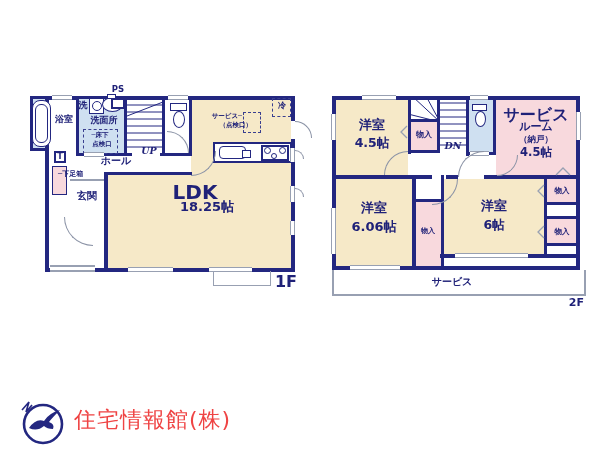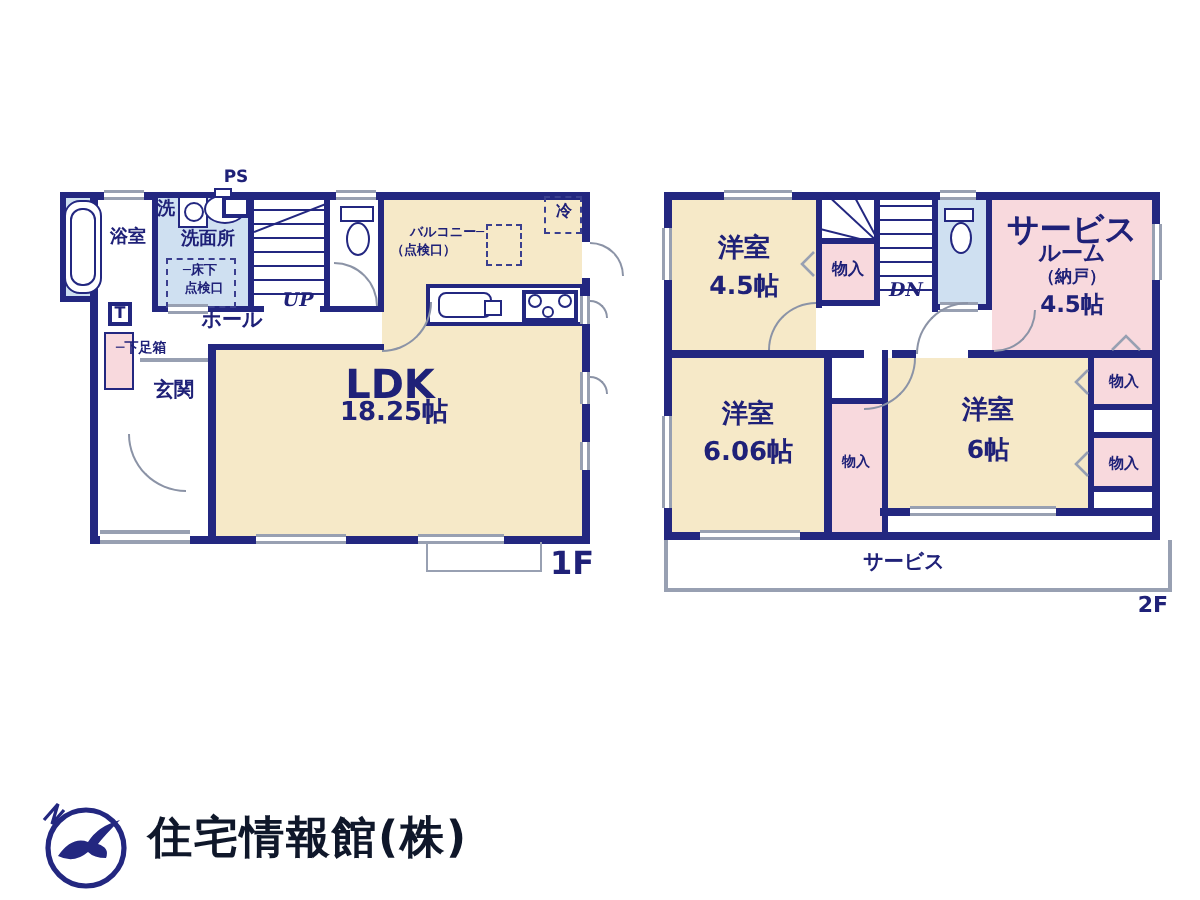--- a/index.html
+++ b/index.html
@@ -116,24 +116,24 @@
     <div class="lbl" style="left:83px;top:101px;font-size:9px">洗</div>
     <div class="lbl" style="left:104px;top:116px;font-size:9px">洗面所</div>
     <div class="lbl" style="left:100px;top:132px;font-size:6.5px">─床下</div>
     <div class="lbl" style="left:102px;top:141px;font-size:6.5px">点検口</div>
     <div class="lbl it" style="left:149px;top:146px;font-size:9.5px">UP</div>
     <div class="lbl" style="left:116px;top:156px;font-size:10px">ホール</div>
     <div class="lbl" style="left:60px;top:153px;font-size:8px">T</div>
     <div class="lbl la" style="left:58px;top:171px;font-size:7px">─下足箱</div>
     <div class="lbl" style="left:87px;top:191px;font-size:10px">玄関</div>
     <div class="lbl" style="left:195px;top:182px;font-size:20px">LDK</div>
-    <div class="lbl" style="left:197px;top:200px;font-size:13px">18.25帖</div>
+    <div class="lbl" style="left:207px;top:200px;font-size:13px">18.25帖</div>
     <div class="lbl" style="left:282px;top:102px;font-size:8px">冷</div>
-    <div class="lbl ra" style="left:242px;top:113px;font-size:6.5px">バルコニー─</div>
-    <div class="lbl ra" style="left:228px;top:122px;font-size:6.5px">（点検口）</div>
+    <div class="lbl ra" style="left:242px;top:113px;font-size:6.5px">サービス─</div>
+    <div class="lbl ra" style="left:252px;top:122px;font-size:6.5px">（点検口）</div>
     <div class="lbl ra" style="left:297px;top:274px;font-size:16px">1F</div>
   </div>
 
   <div>
     <div class="box" style="left:332px;top:270px;width:254px;height:26px;border:2px solid #98a0b2;border-top:none;background:#fff"></div>
     <div class="box" style="left:332px;top:96px;width:248px;height:174px;border:4px solid #232780;background:#fff"></div>
 
     <div class="fill" style="left:336px;top:100px;width:72px;height:76px;background:#f6e9c8"></div>
     <div class="fill" style="left:469px;top:100px;width:25px;height:53px;background:#cfe0f1"></div>
     <div class="fill" style="left:496px;top:100px;width:80px;height:76px;background:#f8d9dd"></div>
@@ -228,16 +228,16 @@
     <div class="lbl" style="left:452px;top:277px;font-size:10px">サービス</div>
     <div class="lbl ra" style="left:584px;top:297px;font-size:11px">2F</div>
   </div>
 
   <div>
     <svg class="abs" style="left:18px;top:398px" width="48" height="48" viewBox="0 0 48 48">
       <circle cx="25" cy="26" r="19" fill="#fff" stroke="#232780" stroke-width="2.6"></circle>
       <path d="M11 30 Q18 20 26 23 Q31 15 42 12 Q34 20 31 24 Q37 26 35 31 Q29 31 26 28 Q19 34 11 30 Z" fill="#232780"></path>
       <polyline points="4,12 11,4 8,14 14,7" fill="none" stroke="#232780" stroke-width="1.6"></polyline>
     </svg>
-    <div class="lbl la" style="left:74px;top:408px;font-size:22px;color:#0f172a;font-weight:700;letter-spacing:1px">住宅情報館(株)</div>
+    <div class="lbl la" style="left:74px;top:408px;font-size:22px;color:#ef4444;font-weight:400;letter-spacing:1px">住宅情報館(株)</div>
   </div>
 
 </div>
 
 </body></html>

